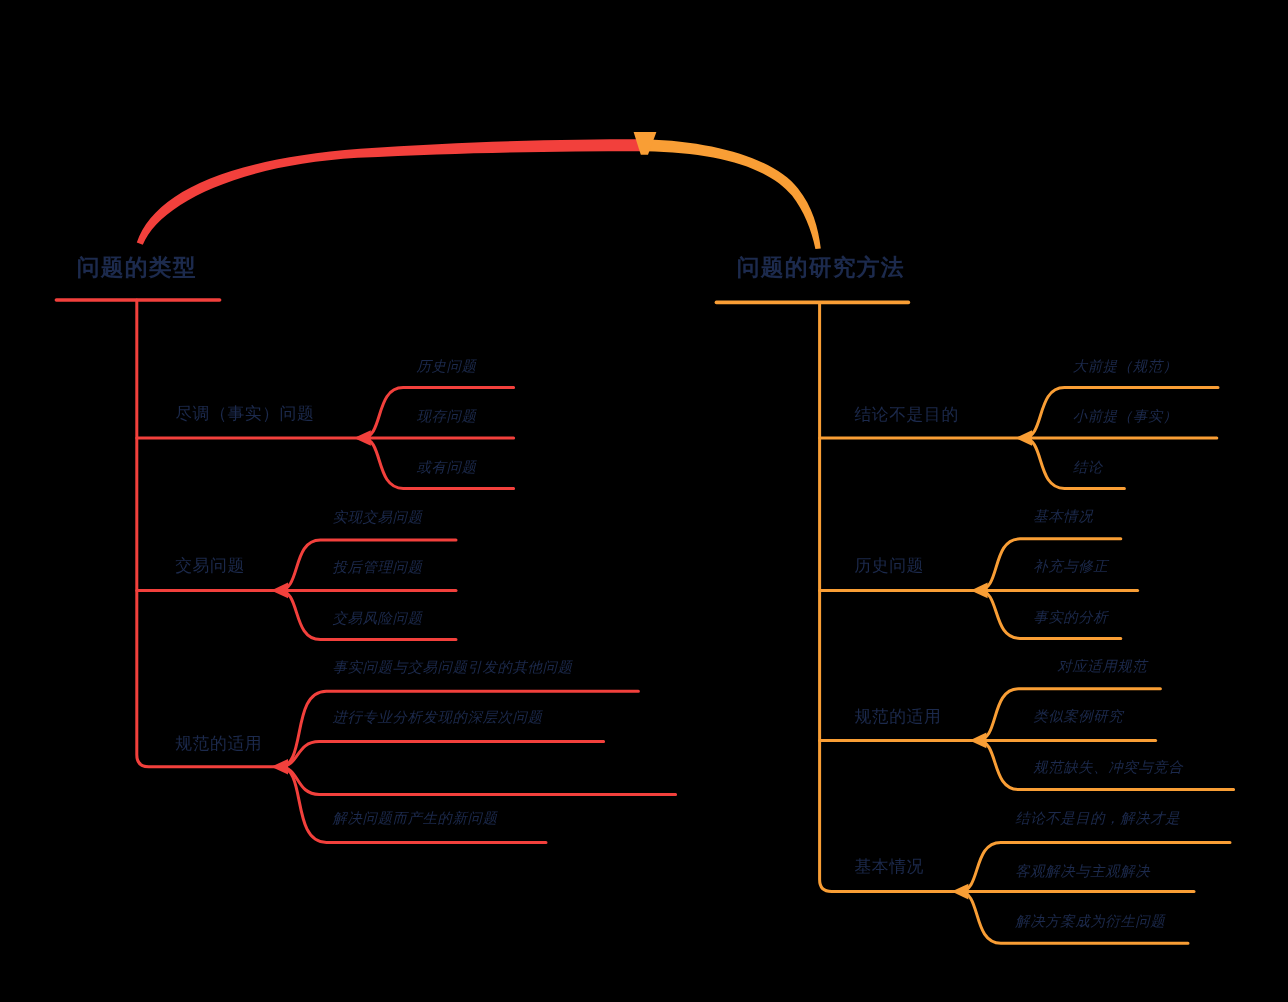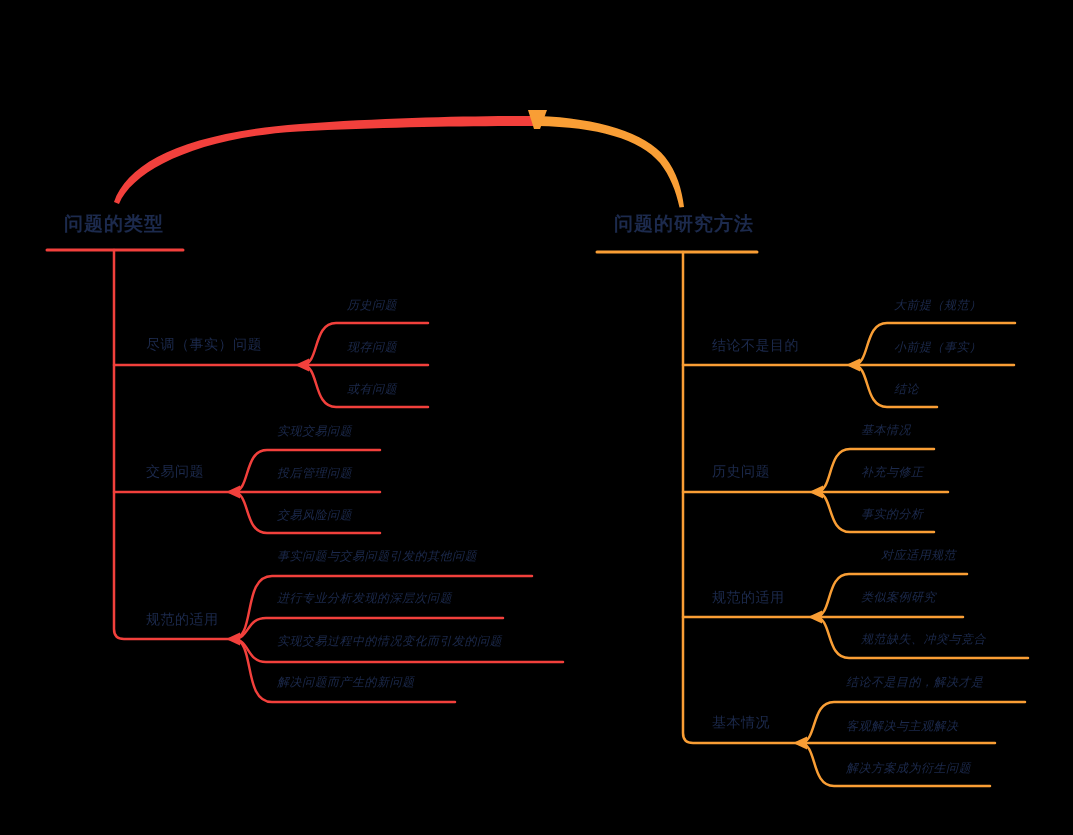--- a/index.html
+++ b/index.html
@@ -100,21 +100,20 @@
   <div class="lbl leaf-lbl" style="left:347px;top:383px">或有问题</div>
 
   <div class="lbl child-lbl" style="left:146px;top:464px">交易问题</div>
   <div class="lbl leaf-lbl" style="left:277px;top:425px">实现交易问题</div>
   <div class="lbl leaf-lbl" style="left:277px;top:467px">投后管理问题</div>
   <div class="lbl leaf-lbl" style="left:277px;top:509px">交易风险问题</div>
 
   <div class="lbl child-lbl" style="left:146px;top:612px">规范的适用</div>
   <div class="lbl leaf-lbl" style="left:277px;top:592px">进行专业分析发现的深层次问题</div>
   <div class="lbl leaf-lbl" style="left:277px;top:550px">事实问题与交易问题引发的其他问题</div>
-  <div class="lbl leaf-lbl" style="left:277px;top:635px">实现交易过程中的情况变化而引发的问题</div>
   <div class="lbl leaf-lbl" style="left:277px;top:676px">解决问题而产生的新问题</div>
 
   <div class="lbl root-lbl" style="left:614px;top:214px">问题的研究方法</div>
 
   <div class="lbl child-lbl" style="left:712px;top:338px">结论不是目的</div>
   <div class="lbl leaf-lbl" style="left:894px;top:299px">大前提（规范）</div>
   <div class="lbl leaf-lbl" style="left:894px;top:341px">小前提（事实）</div>
   <div class="lbl leaf-lbl" style="left:894px;top:383px">结论</div>
 
   <div class="lbl child-lbl" style="left:712px;top:464px">历史问题</div>

